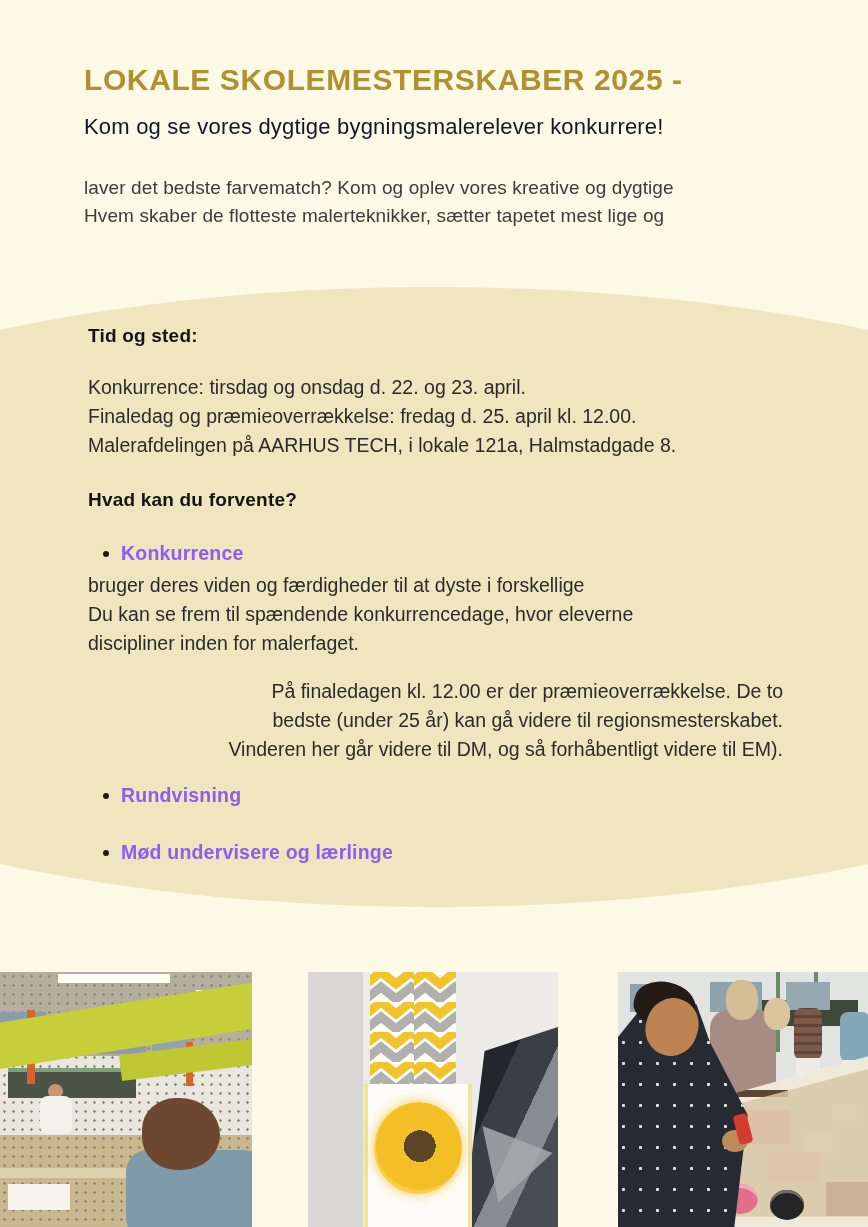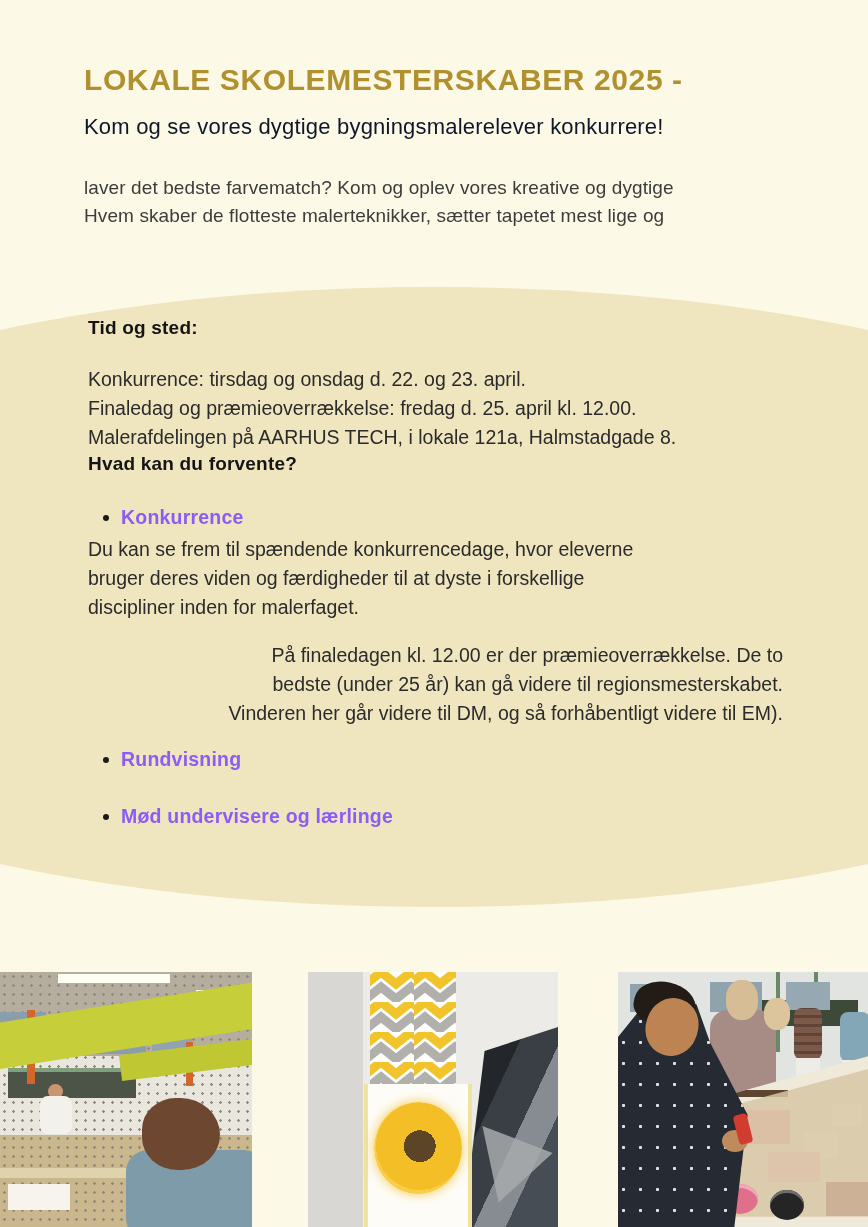--- a/index.html
+++ b/index.html
@@ -9,24 +9,24 @@
   
   .blob{position:absolute;left:-420px;top:287px;width:1708px;height:620px;border-radius:50%;background:#EFE5BF;}
 
   
   .top-block{position:absolute;left:84px;top:62px;width:710px;}
   .title{font-size:30px;line-height:36px;font-weight:800;letter-spacing:.6px;color:#B1902F;}
   .subtitle{margin-top:16px;font-size:22px;line-height:26px;color:#0f172a;letter-spacing:.2px;}
   .intro{margin-top:34px;font-size:19px;line-height:28px;color:#3C3C3C;letter-spacing:.1px;}
 
   
-  .blob-block{position:absolute;left:88px;top:316px;width:695px;font-size:19.5px;line-height:29px;color:#2B2B2B;}
+  .blob-block{position:absolute;left:88px;top:324px;width:695px;font-size:19.5px;line-height:29px;color:#2B2B2B;}
   .h-bold{font-size:19px;line-height:24px;font-weight:800;color:#141414;letter-spacing:.2px;}
   .time-lines{margin-top:25px;}
-  .expect{}
+  .expect{margin-top:28px;}
   .bullet-row{margin-top:27px;display:flex;align-items:center;}
   .bullet-dot{width:6px;height:6px;border-radius:50%;background:#1a1a1a;margin:0 12px 0 15px;flex:0 0 auto;}
   .bullet-label{font-size:19.5px;font-weight:700;color:#8b5cf6;letter-spacing:.2px;}
   .para{margin-top:3px;}
   .para2{margin-top:19px;text-align:right;}
   .b2{margin-top:17px;}
   .b3{margin-top:28px;}
 
   
   .photo{position:absolute;top:972px;height:255px;overflow:hidden;}
@@ -130,22 +130,22 @@
         <div>Malerafdelingen på AARHUS TECH, i lokale 121a, Halmstadgade 8.</div>
       </div>
 
     <div class="h-bold expect">Hvad kan du forvente?</div>
 
     <div class="bullet-row">
       <span class="bullet-dot"></span>
       <span class="bullet-label">Konkurrence</span>
     </div>
     <div class="para">
+        <div>bruger deres viden og færdigheder til at dyste i forskellige</div>
         <div>Du kan se frem til spændende konkurrencedage, hvor eleverne</div>
-        <div>bruger deres viden og færdigheder til at dyste i forskellige</div>
         <div>discipliner inden for malerfaget.</div>
       </div>
 
     <div class="para2">
         <div>På finaledagen kl. 12.00 er der præmieoverrækkelse. De to</div>
         <div>bedste (under 25 år) kan gå videre til regionsmesterskabet.</div>
         <div>Vinderen her går videre til DM, og så forhåbentligt videre til EM).</div>
       </div>
 
     <div class="bullet-row b2">

